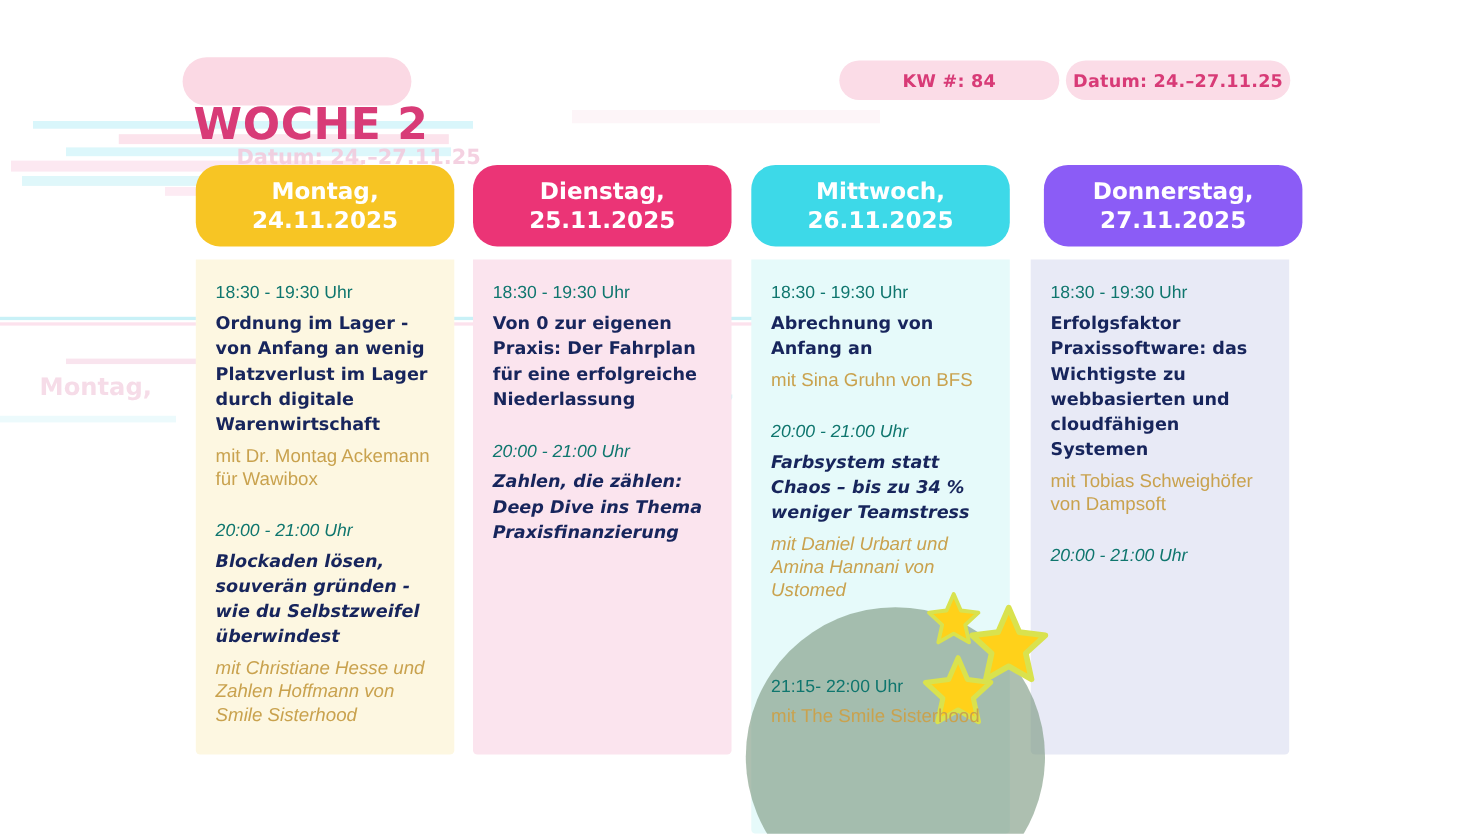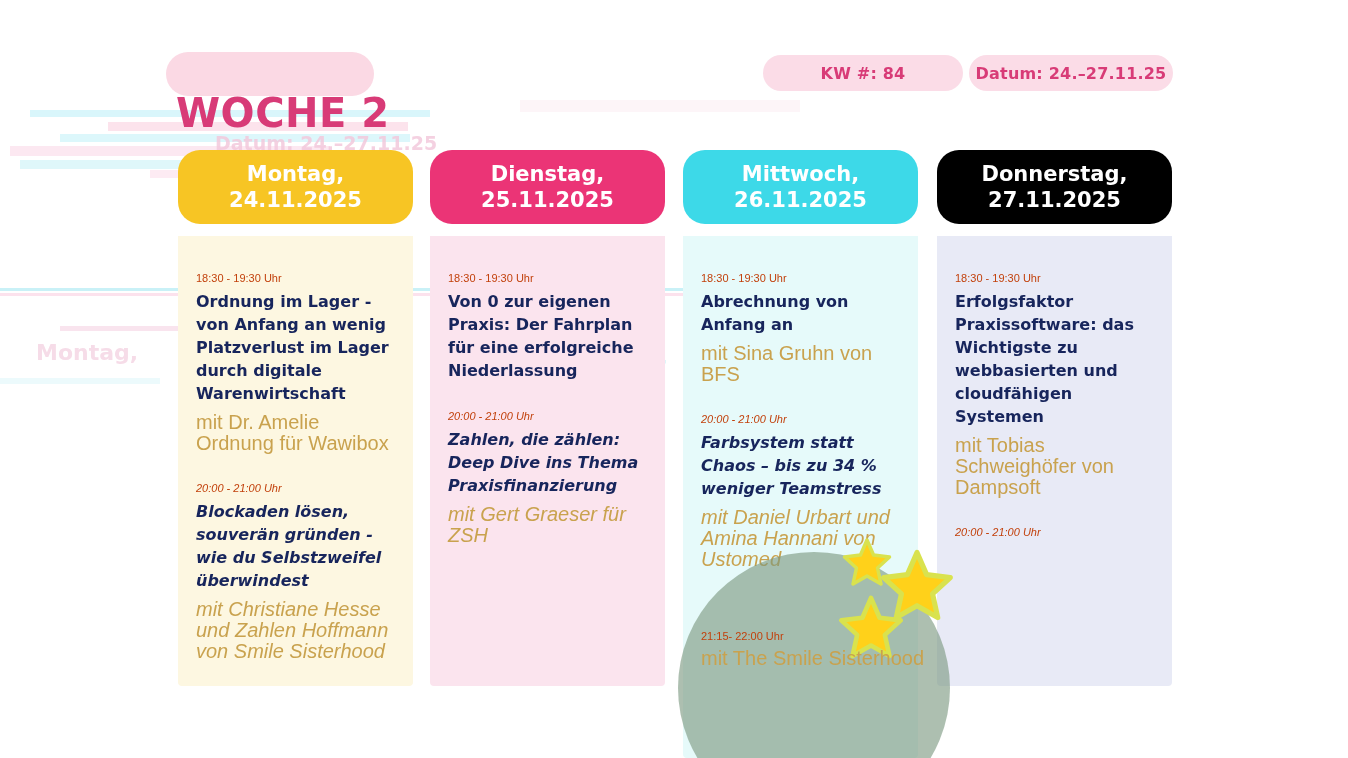--- a/index.html
+++ b/index.html
@@ -53,50 +53,49 @@
     display:flex;flex-direction:column;
     align-items:center;justify-content:center;
     color:#ffffff;font-weight:700;font-size:21px;line-height:26px;
     text-align:center;
     font-family:"DejaVu Sans","Liberation Sans",sans-serif;
     z-index:4;
   }
   .ev{margin-bottom:28px;}
   .ev:last-child{margin-bottom:0;font-style:italic;}
   .ev-time{
-    font-size:11px;color:#c2410c;margin-bottom:6px;
+    font-size:16px;color:#0f766e;margin-bottom:6px;
     font-family:"Liberation Sans",sans-serif;
-    margin-top:14px;
   }
   .ev-title{
     font-size:16px;font-weight:700;color:#17255C;line-height:23px;
     font-family:"DejaVu Sans","Liberation Sans",sans-serif;
     margin-bottom:7px;
   }
   .ev-speaker{
-    font-size:20px;color:#C9A24E;line-height:21px;
+    font-size:17px;color:#C9A24E;line-height:21px;
     font-family:"Liberation Sans",sans-serif;
   }
 
   
   #col-mon{left:178px;}
   #col-mon .col-body{background:#FDF7E1;height:450px;}
   #col-mon .day-head{background:#F7C524;}
 
   #col-tue{left:430px;}
   #col-tue .col-body{background:#FBE4EE;height:450px;}
   #col-tue .day-head{background:#EB3476;}
 
   #col-wed{left:683px;}
   #col-wed .col-body{background:#E6FAFA;height:522px;}
   #col-wed .day-head{background:#3DD9E8;}
 
   #col-thu{left:937px;}
   #col-thu .col-body{background:#E8EAF6;height:450px;}
-  #col-thu .day-head{background:#000000;}
+  #col-thu .day-head{background:#8b5cf6;margin-left:12px;}
 
   
   .ev-overflow{width:253px;position:relative;z-index:3;}
 
   
   .green-circle{
     position:absolute;left:678px;top:552px;
     width:272px;height:272px;border-radius:50%;
     background:rgba(122,152,128,0.62);
     z-index:1;
@@ -154,21 +153,21 @@
 
   <div class="col" id="col-mon">
     <div class="day-head">
       <span>Montag,</span>
       <span>24.11.2025</span>
     </div>
     <div class="col-body">
       <div class="ev">
         <div class="ev-time">18:30 - 19:30 Uhr</div>
         <div class="ev-title">Ordnung im Lager - von Anfang an wenig Platzverlust im Lager durch digitale Warenwirtschaft</div>
-        <div class="ev-speaker">mit Dr. Amelie Ordnung für Wawibox</div>
+        <div class="ev-speaker">mit Dr. Montag Ackemann für Wawibox</div>
       </div>
       <div class="ev">
         <div class="ev-time">20:00 - 21:00 Uhr</div>
         <div class="ev-title">Blockaden lösen, souverän gründen - wie du Selbstzweifel überwindest</div>
         <div class="ev-speaker">mit Christiane Hesse und Zahlen Hoffmann von Smile Sisterhood</div>
       </div>
     </div>
   </div>
 
   <div class="col" id="col-tue">
@@ -177,21 +176,20 @@
       <span>25.11.2025</span>
     </div>
     <div class="col-body">
       <div class="ev">
         <div class="ev-time">18:30 - 19:30 Uhr</div>
         <div class="ev-title">Von 0 zur eigenen Praxis: Der Fahrplan für eine erfolgreiche Niederlassung</div>
       </div>
       <div class="ev">
         <div class="ev-time">20:00 - 21:00 Uhr</div>
         <div class="ev-title">Zahlen, die zählen: Deep Dive ins Thema Praxisfinanzierung</div>
-        <div class="ev-speaker">mit Gert Graeser für ZSH</div>
       </div>
     </div>
   </div>
 
   <div class="col" id="col-wed">
     <div class="day-head">
       <span>Mittwoch,</span>
       <span>26.11.2025</span>
     </div>
     <div class="col-body">

